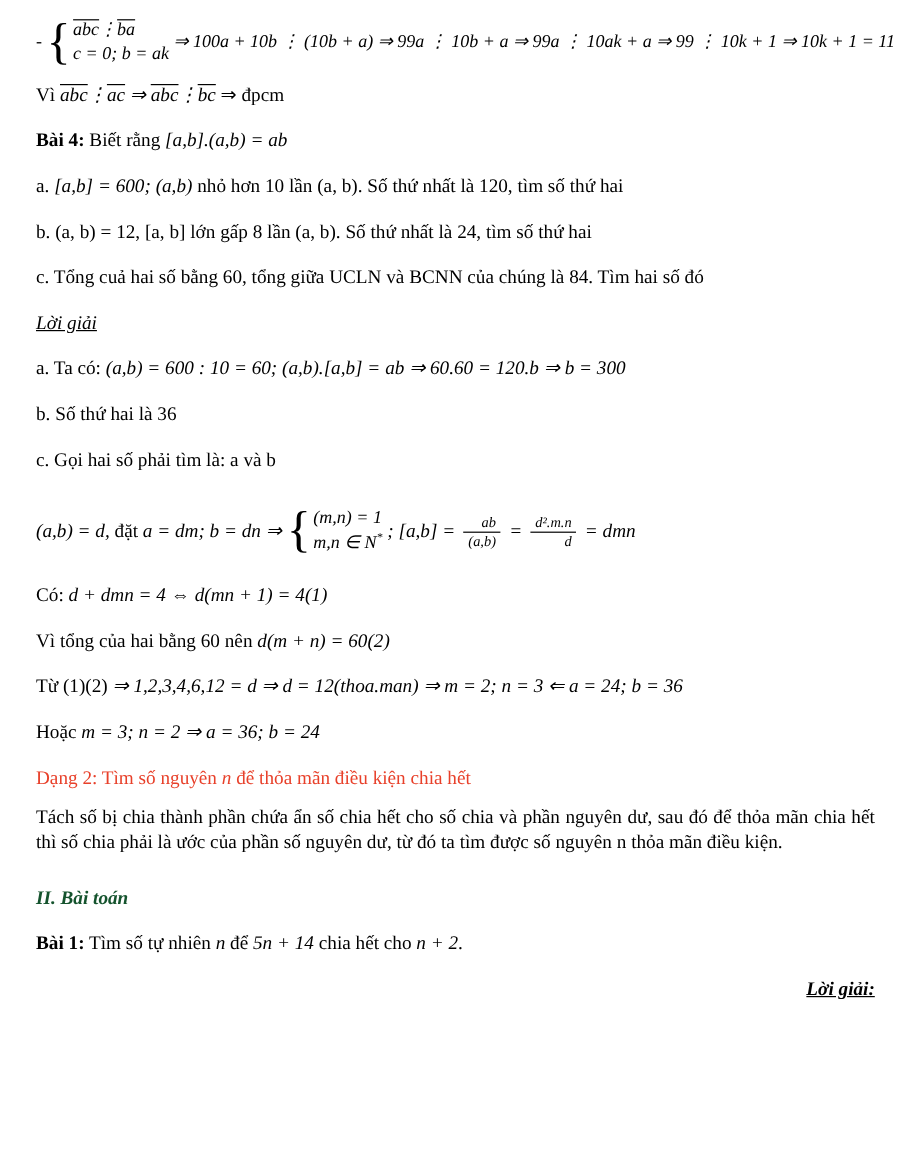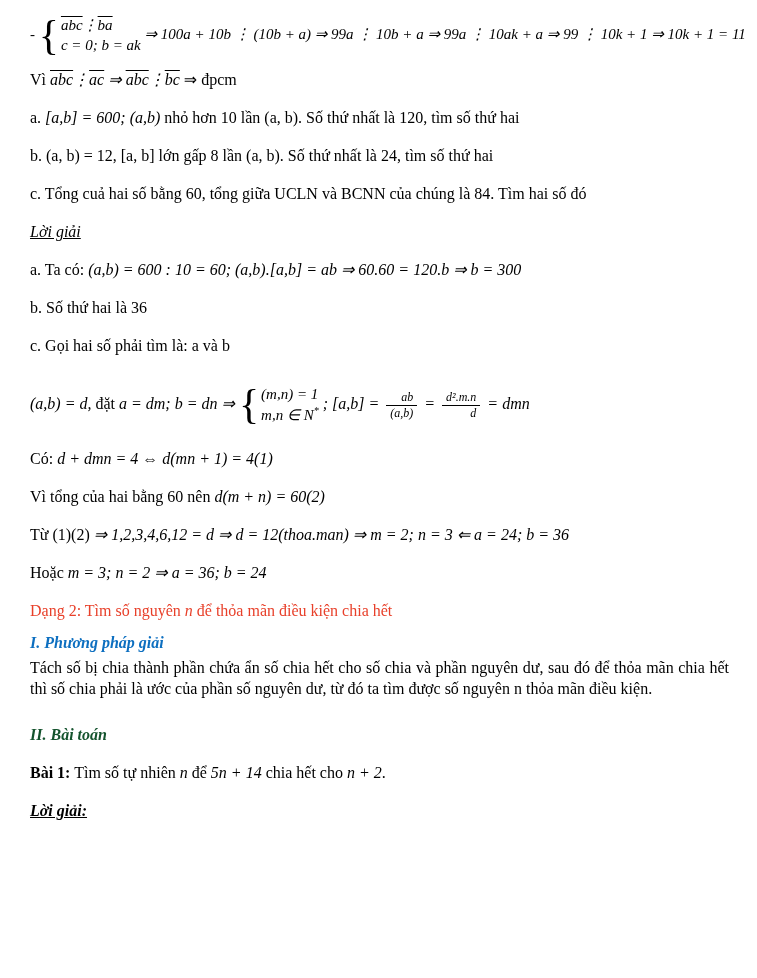--- a/index.html
+++ b/index.html
@@ -28,21 +28,21 @@
   .frac { display: inline-block; vertical-align: middle; text-align: right; font-size: 12px; line-height: 1.25; margin: 16px 3px; }
   .frac-num { display: block; border-bottom: 1px solid #000; padding: 0 4px; }
   .frac-den { display: block; padding: 0 4px; }
   sup { font-size: 10px; }
   .red-heading { font-weight: 400; margin-bottom: 12px; }
   .blue-heading { font-weight: 700; font-style: italic; }
   .tight { margin-bottom: 4px; }
   .mb14 { margin-bottom: 14px; }
   .mb12 { margin-bottom: 12px; }
   .body-par { line-height: 1.33; margin-bottom: 26px; text-align: justify; }
-  .mb0 { margin-bottom: 0; }
+  .mb0 { margin-bottom: 0; text-align: right; }
 </style>
 </head>
 <body>
 
 <div class="page">
 
   <p class="line small nowrap mb14">
     <span>-</span>
     <span class="sys">
         <span class="brace">{</span>
@@ -57,20 +57,25 @@
 
   <p class="line">
     <span>Vì</span>
     <span class="math"><span class="ov">abc</span><span>⋮</span><span class="ov">ac</span></span>
     <span class="math">⇒</span>
     <span class="math"><span class="ov">abc</span><span>⋮</span><span class="ov">bc</span></span>
     <span>⇒ đpcm</span>
   </p>
 
 
+  <p class="line">
+    <span class="bold">Bài 4:</span>
+    <span>Biết rằng</span>
+    <span class="math">[a,b].(a,b) = ab</span>
+  </p>
 
   <p class="line">
     <span>a.</span>
     <span class="math">[a,b] = 600; (a,b)</span>
     <span>nhỏ hơn 10 lần (a, b). Số thứ nhất là 120, tìm số thứ hai</span>
   </p>
 
   <p class="line">
     <span>b. (a, b) = 12, [a, b] lớn gấp 8 lần (a, b). Số thứ nhất là 24, tìm số thứ hai</span>
   </p>
@@ -133,23 +138,20 @@
     <span>Hoặc</span>
     <span class="math">m = 3; n = 2 ⇒ a = 36; b = 24</span>
   </p>
 
   <p class="line red-heading" style="color: rgb(232, 64, 42);">
     <span>Dạng 2: Tìm số nguyên</span>
     <span class="math">n</span>
     <span>để thỏa mãn điều kiện chia hết</span>
   </p>
 
-  <p class="line blue-heading tight" style="color: rgb(13, 111, 192);">
-    <span>I. Phương pháp giải</span>
-  </p>
 
   <p class="line body-par">
     <span>Tách số bị chia thành phần chứa ẩn số chia hết cho số chia và phần nguyên dư, sau đó để thỏa mãn chia hết thì số chia phải là ước của phần số nguyên dư, từ đó ta tìm được số nguyên n thỏa mãn điều kiện.</span>
   </p>
 
   <p class="line blue-heading" style="color: #14532d;">
     <span>II. Bài toán</span>
   </p>
 
   <p class="line">

